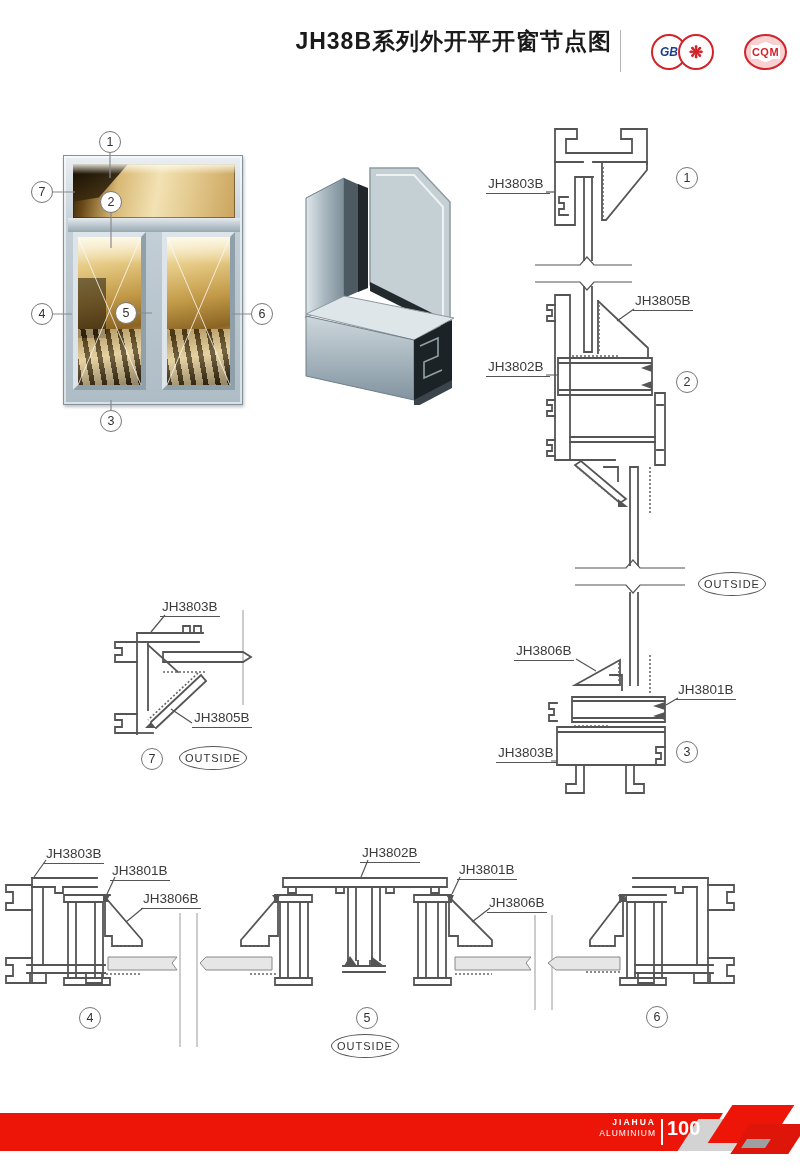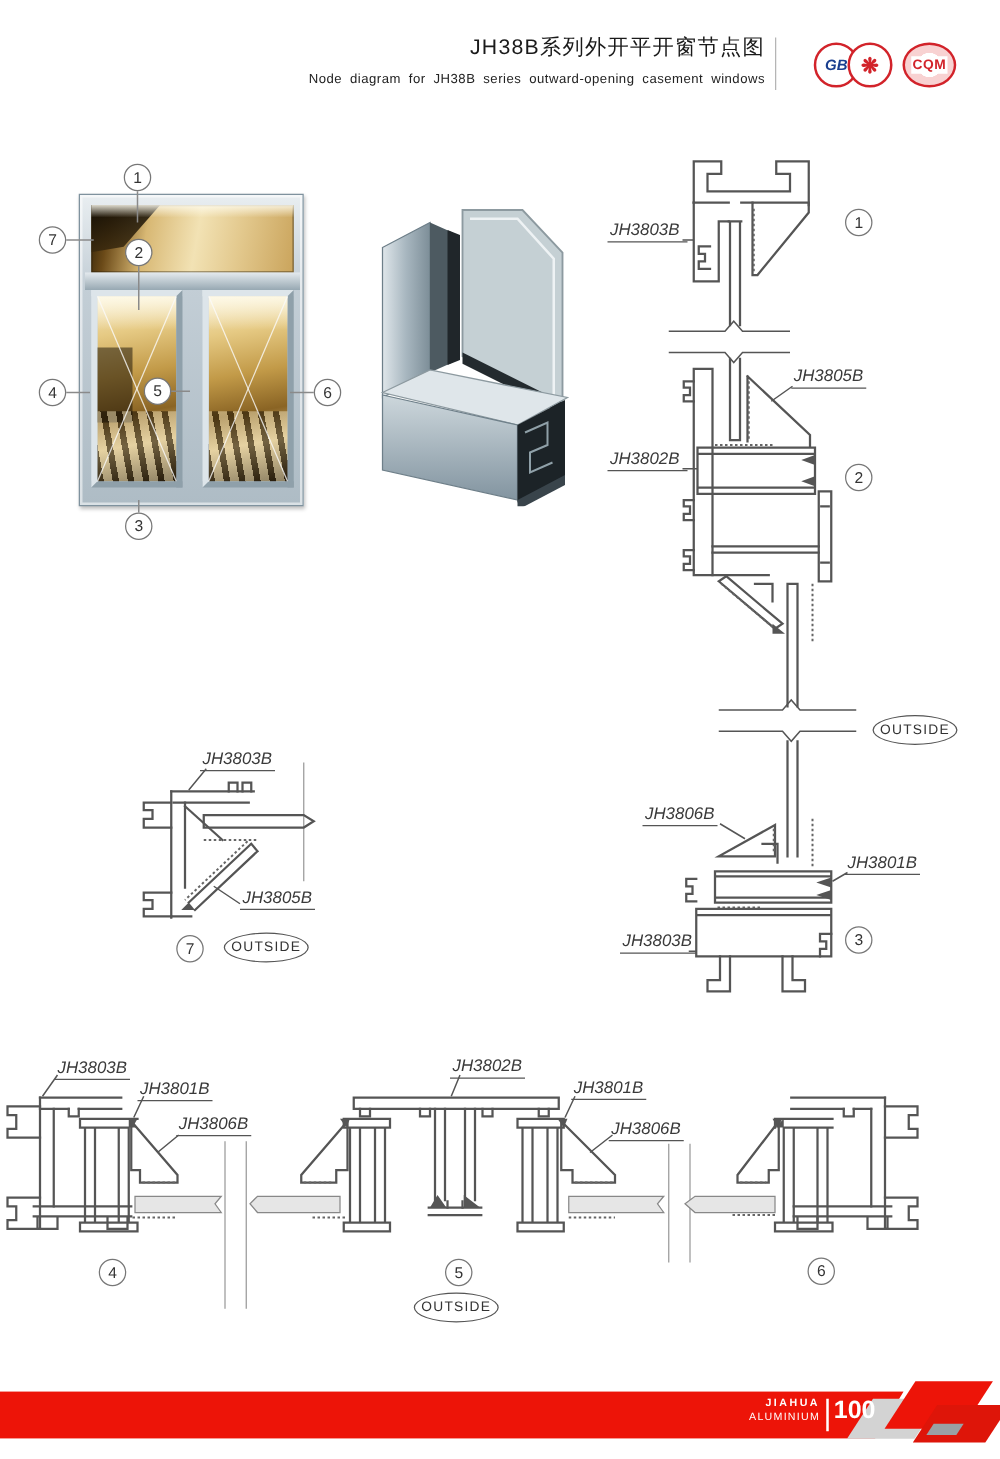--- a/index.html
+++ b/index.html
@@ -1,31 +1,31 @@
 <!DOCTYPE html>
 <html><head>
 <meta charset="utf-8">
 <style>
   html,body{margin:0;padding:0;background:#fff;}
   .sheet{position:relative;width:800px;height:1167px;background:#fff;overflow:hidden;
          font-family:"Liberation Sans",sans-serif;color:#333;}
   .abs{position:absolute;}
 
   
-  .title-cn{position:absolute;top:26px;right:188px;font-size:17px;font-weight:normal;
+  .title-cn{position:absolute;top:26px;right:188px;font-size:23px;font-weight:bold;
             letter-spacing:1px;color:#1a1a1a;white-space:nowrap;}
   .title-en{position:absolute;top:57px;right:188px;font-size:10.5px;color:#222;
             letter-spacing:.4px;word-spacing:3px;white-space:nowrap;}
   .hdr-div{position:absolute;left:620px;top:30px;width:1px;height:42px;background:#b5b5b5;}
   .logo{position:absolute;top:34px;width:36px;height:36px;border-radius:50%;
         border:2.5px solid #d2232a;box-sizing:border-box;display:flex;align-items:center;
         justify-content:center;font-weight:bold;background:#fff;}
   .logo1{left:651px;color:#1a3f8f;font-size:12px;font-style:italic;}
   .logo2{left:678px;color:#d2232a;font-size:17px;}
-  .logo3{left:722px;width:43px;color:#d2232a;font-size:11px;letter-spacing:.5px;
+  .logo3{left:744px;width:43px;color:#d2232a;font-size:11px;letter-spacing:.5px;
          background:radial-gradient(circle at 50% 50%, #fff 0 38%, #f8d2d2 39% 100%);}
   .logo3 span{background:#fff;padding:1px 1px;}
 
   
   .win-outer{position:absolute;left:63px;top:155px;width:180px;height:250px;box-sizing:border-box;
              background:linear-gradient(180deg,#e9eef1,#c3ced6 30%,#aebcc5);
              border:1px solid #7f929e;box-shadow:inset 0 0 0 2px rgba(255,255,255,.55),1px 2px 3px rgba(0,0,0,.25);}
   .t-glass{position:absolute;left:9px;top:8px;width:162px;height:54px;
            background:linear-gradient(100deg,#2e2007 0%,#6b4a18 10%,#d8b874 28%,#f2e2b4 52%,#e3c98e 72%,#caa45c 100%);
            box-shadow:inset 0 0 0 1px rgba(40,30,10,.5);}
@@ -45,21 +45,21 @@
   .glass-furniture{position:absolute;left:0;top:28%;width:45%;height:40%;background:rgba(18,12,4,.5);}
   .callout{position:absolute;width:22px;height:22px;border-radius:50%;border:1.4px solid #777;
            box-sizing:border-box;background:#fff;display:flex;align-items:center;justify-content:center;
            font-size:12.5px;color:#333;z-index:5;}
   .oval{position:absolute;width:68px;height:24px;border-radius:50%;border:1.5px solid #555;
         box-sizing:border-box;background:#fff;display:flex;align-items:center;justify-content:center;
         font-size:11px;letter-spacing:1px;color:#333;z-index:5;}
 
   
   .plabel{position:absolute;height:16px;font-size:13.5px;color:#3a3a3a;
-          border-bottom:1.5px solid #555;padding:0 2px 1px 2px;white-space:nowrap;z-index:4;font-style:italic;}
+          border-bottom:1.5px solid #555;padding:0 2px 1px 2px;white-space:nowrap;z-index:4;}
 
   
   .ln{fill:none;stroke:#555;stroke-width:1.8;stroke-linecap:square;stroke-linejoin:miter;}
   .lnt{fill:none;stroke:#555;stroke-width:1.2;}
   .serr{fill:none;stroke:#666;stroke-width:1.6;stroke-dasharray:2 2;}
   .fillp{fill:#555;stroke:none;}
   .glassb{fill:#e6e6e6;stroke:#888;stroke-width:1;}
   .ref{fill:none;stroke:#9a9a9a;stroke-width:1;}
   .wline{fill:none;stroke:#8a8a8a;stroke-width:1.2;}
   .xline{stroke:rgba(250,250,250,.8);stroke-width:1;}
@@ -78,21 +78,20 @@
   .pg2{left:720px;top:1105px;width:62px;height:38px;background:#ed1408;z-index:3;}
   .pg3{left:740px;top:1124px;width:58px;height:30px;background:#de1509;z-index:4;}
   .pg4{left:744px;top:1139px;width:24px;height:9px;background:#9aa0a4;z-index:5;}
 </style>
 </head>
 <body>
 
 <div class="sheet">
 
   <div class="title-cn">JH38B系列外开平开窗节点图</div>
-  <div class="title-en">Node diagram for JH38B series outward-opening casement windows</div>
   <div class="hdr-div"></div>
   <div class="logo logo1">GB</div>
   <div class="logo logo2">❋</div>
   <div class="logo logo3">
       <span>CQM</span>
     </div>
 
   <div class="win-outer">
     <div class="t-glass">
       <div class="t-dark"></div>

